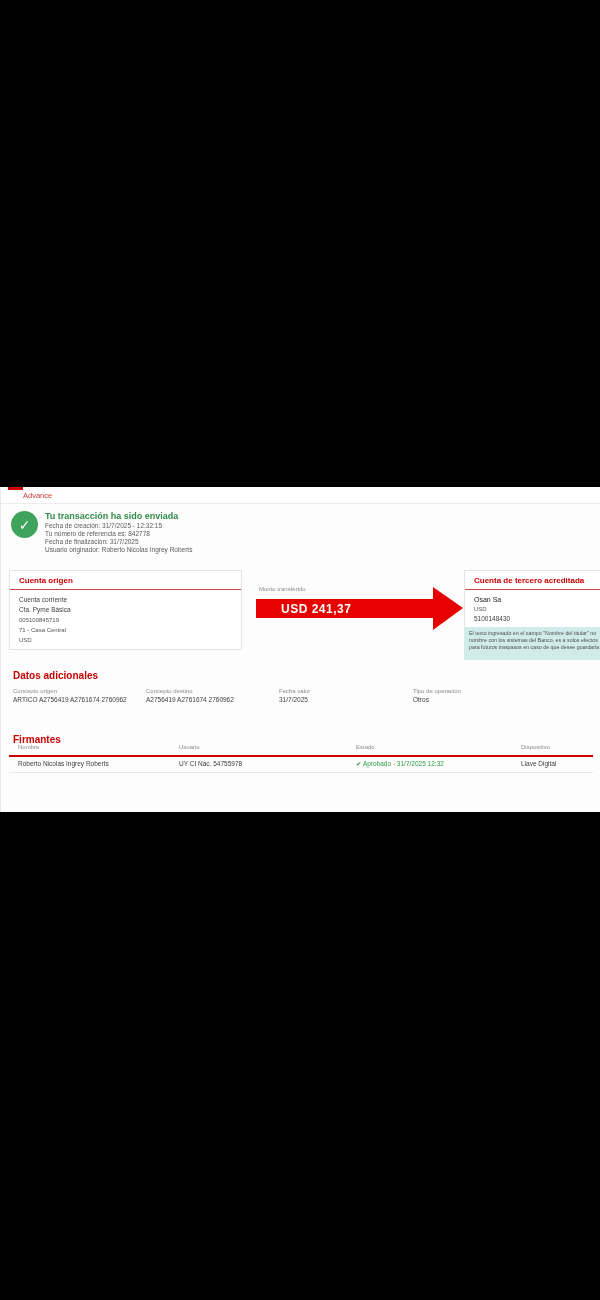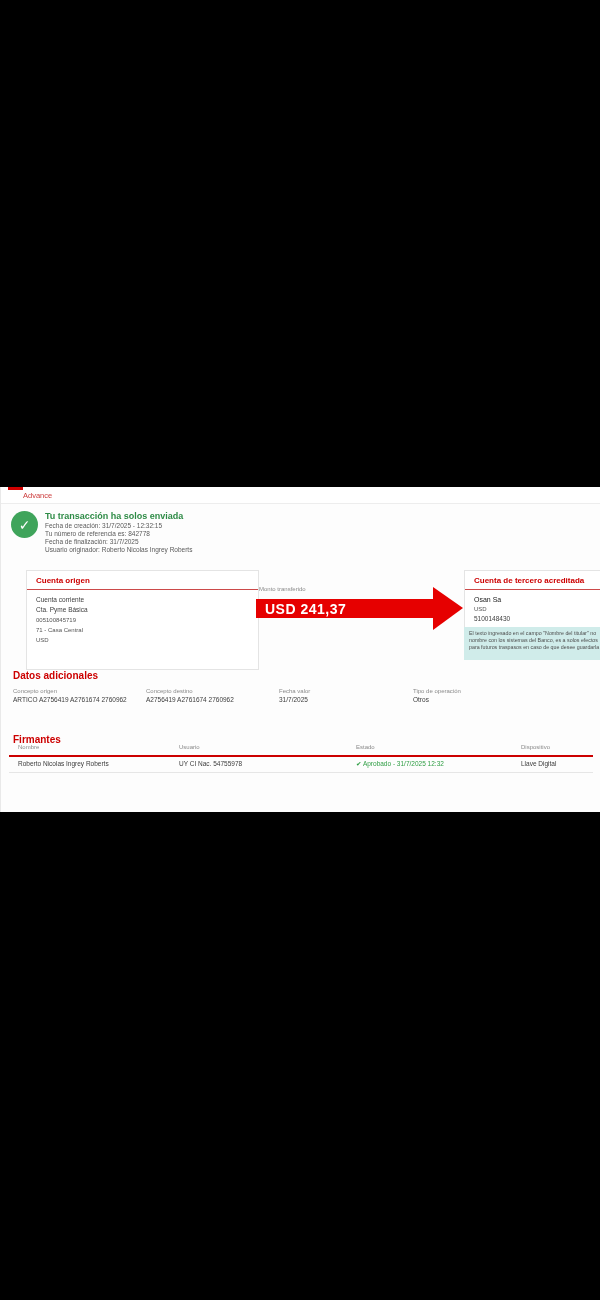--- a/index.html
+++ b/index.html
@@ -22,29 +22,29 @@
                   font-size:14px; }
   .success-title { position:absolute; left:44px; top:24px; font-size:9px; font-weight:bold; color:#2e8b46; }
   .success-line { position:absolute; left:44px; font-size:6.5px; color:#5a5a5a; }
   .sl0 { top:35px; } .sl1 { top:43px; } .sl2 { top:51px; } .sl3 { top:59px; }
 
   
   .card { position:absolute; background:#fff; border:1px solid #e4e4e4; }
   .card-title { font-size:8px; font-weight:bold; color:#c00; padding:5px 9px 4px 9px;
                 border-bottom:1px solid #cc4a4a; }
   .card-body { padding:5px 9px; }
-  .origin-card { left:25px; top:83px; width:233px; height:100px; }
+  .origin-card { left:8px; top:83px; width:233px; height:80px; }
   .origin-line { font-size:6.5px; color:#3c3c3c; line-height:10px; }
   .origin-line.small { font-size:6px; color:#555; }
 
   
   .amount-label { position:absolute; left:258px; top:99px; font-size:6px; color:#8a8a8a; }
   .arrow-shaft { position:absolute; left:255px; top:112px; width:178px; height:19px; background:#e60000;
                  display:flex; align-items:center; }
-  .arrow-shaft span { color:#fff; font-size:14px; font-weight:bold; padding-left:9px; letter-spacing:0.5px; }
+  .arrow-shaft span { color:#fff; font-size:12px; font-weight:bold; padding-left:25px; letter-spacing:0.5px; }
   .arrow-head { position:absolute; left:432px; top:100px; width:0; height:0;
                 border-top:21px solid transparent; border-bottom:22px solid transparent;
                 border-left:30px solid #e60000; }
 
   
   .dest-card { left:463px; top:83px; width:168px; min-height:87px; }
   .dest-name { font-size:7px; color:#222; line-height:10px; }
   .dest-cur  { font-size:6px; color:#555; line-height:9px; }
   .dest-acct { font-size:6.5px; color:#3c3c3c; line-height:10px; }
   .dest-verified { display:flex; align-items:center; gap:3px; line-height:10px; }
@@ -73,21 +73,21 @@
   <div class="screen">
 
     <div class="topstrip">
       <div class="logo-fragment"></div>
       <div class="breadcrumb">Advance</div>
     </div>
 
     <div class="success-icon">
       <span>✓</span>
     </div>
-    <div class="success-title">Tu transacción ha solos enviada</div>
+    <div class="success-title">Tu transacción ha sido enviada</div>
     <div class="success-line sl0">Fecha de creación: 31/7/2025 - 12:32:15</div>
     <div class="success-line sl1">Tu número de referencia es: 842778</div>
     <div class="success-line sl2">Fecha de finalización: 31/7/2025</div>
     <div class="success-line sl3">Usuario originador: Roberto Nicolas Ingrey Roberts</div>
 
     <div class="card origin-card">
       <div class="card-title">Cuenta origen</div>
       <div class="card-body">
         <div class="origin-line">Cuenta corriente</div>
         <div class="origin-line">Cta. Pyme Básica</div>

